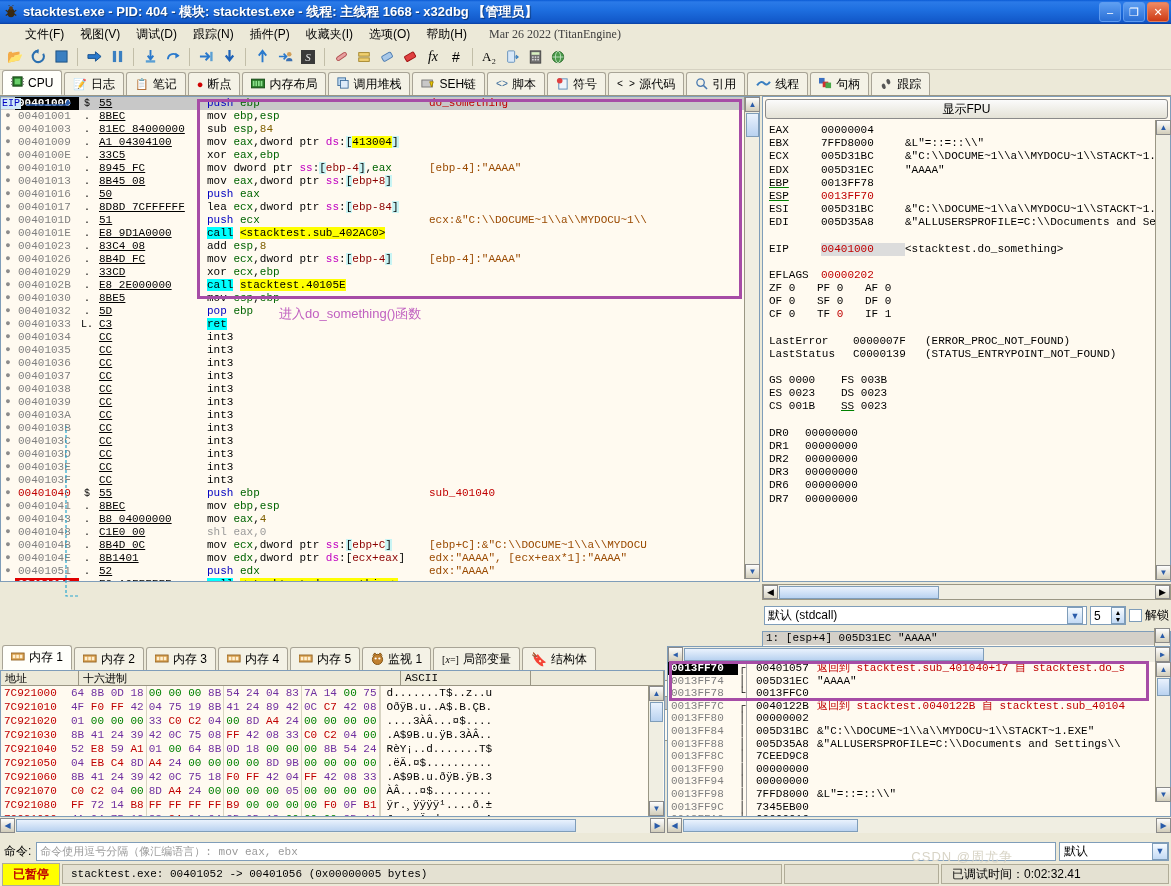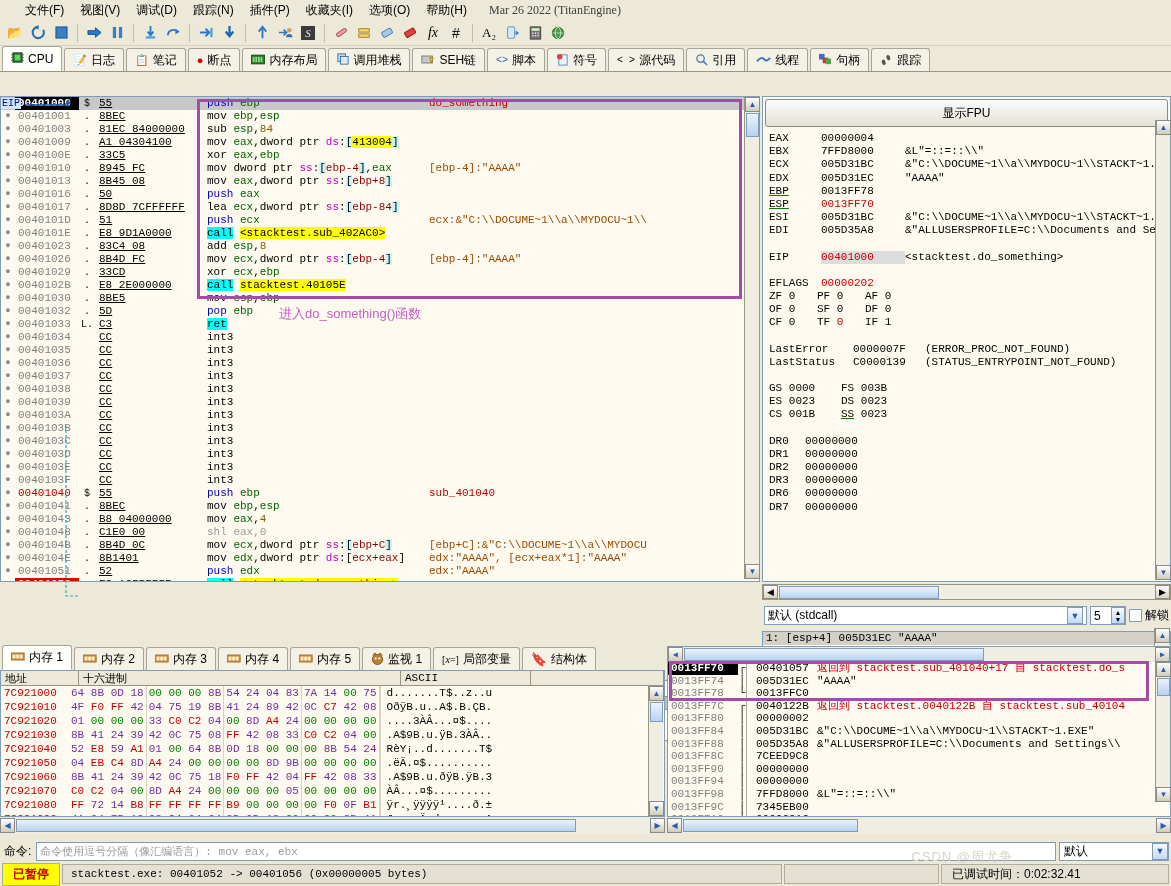--- a/index.html
+++ b/index.html
@@ -116,21 +116,21 @@
   .purple-box { position:absolute; border:3px solid #a64ca6; pointer-events:none; }
   .purple-note { position:absolute; color:#c060c0; font-size:13px; font-family:"Liberation Sans",sans-serif; }
 
   
   .regs {
     position:absolute; left:762px; top:0; width:409px; height:486px;
     background:#fffaf0; border:1px solid #7f9db9;
     font-family:"Liberation Mono","DejaVu Sans Mono",monospace; font-size:11px;
   }
   .fpu-btn {
-    height:28px; margin:2px; background:linear-gradient(180deg,#fbfbfb,#e4e2d6);
+    height:20px; margin:2px; background:linear-gradient(180deg,#fbfbfb,#e4e2d6);
     border:1px solid #8a8a8a; border-radius:3px;
     display:flex; align-items:center; justify-content:center;
     font-family:"Liberation Sans",sans-serif; font-size:12px;
   }
   .reglist { padding:3px 0 0 6px; line-height:13.2px; white-space:pre; }
   .rname { color:#000; display:inline-block; width:52px;}
   .rname.und { text-decoration: underline; text-decoration-color:#008000; }
   .rval  { color:#000; display:inline-block; width:84px;}
   .rval.red { color:#c00000; }
   .rcmt  { color:#000; }
@@ -248,20 +248,36 @@
   .sb-mid { width:155px; background:#e4e1d2; border:1px solid #b0ac98; height:20px; }
   .sb-time { width:228px; background:#e4e1d2; border:1px solid #b0ac98; height:20px;
              display:flex; align-items:center; padding-left:10px; font-size:12px; }
   .watermark { position:absolute; right:158px; bottom:20px; color:#d8d4c6; font-size:13px; letter-spacing:1px; }
 </style>
 </head>
 <body>
 
 <div class="app">
 
+  <div class="titlebar">
+    <div class="tb-icon">
+      <svg width="14" height="14" viewBox="0 0 16 16">
+          <ellipse cx="8" cy="9" rx="4" ry="5" fill="#3a2a12"></ellipse>
+          <circle cx="8" cy="3.5" r="2.2" fill="#5a3a18"></circle>
+          <path d="M2 6 L5 8 M2 12 L5 10 M14 6 L11 8 M14 12 L11 10" stroke="#3a2a12" stroke-width="1.2" fill="none"></path>
+          <path d="M6 1 L5 -1 M10 1 L11 -1" stroke="#3a2a12" stroke-width="1"></path>
+        </svg>
+    </div>
+    <div class="tb-text">stacktest.exe - PID: 404 - 模块: stacktest.exe - 线程: 主线程 1668 - x32dbg 【管理员】</div>
+    <div class="tb-buttons">
+      <div class="tb-btn">–</div>
+      <div class="tb-btn">❐</div>
+      <div class="tb-btn close">✕</div>
+    </div>
+  </div>
 
   <div class="menubar">
     <div class="mi">文件(F)</div>
     <div class="mi">视图(V)</div>
     <div class="mi">调试(D)</div>
     <div class="mi">跟踪(N)</div>
     <div class="mi">插件(P)</div>
     <div class="mi">收藏夹(I)</div>
     <div class="mi">选项(O)</div>
     <div class="mi">帮助(H)</div>

